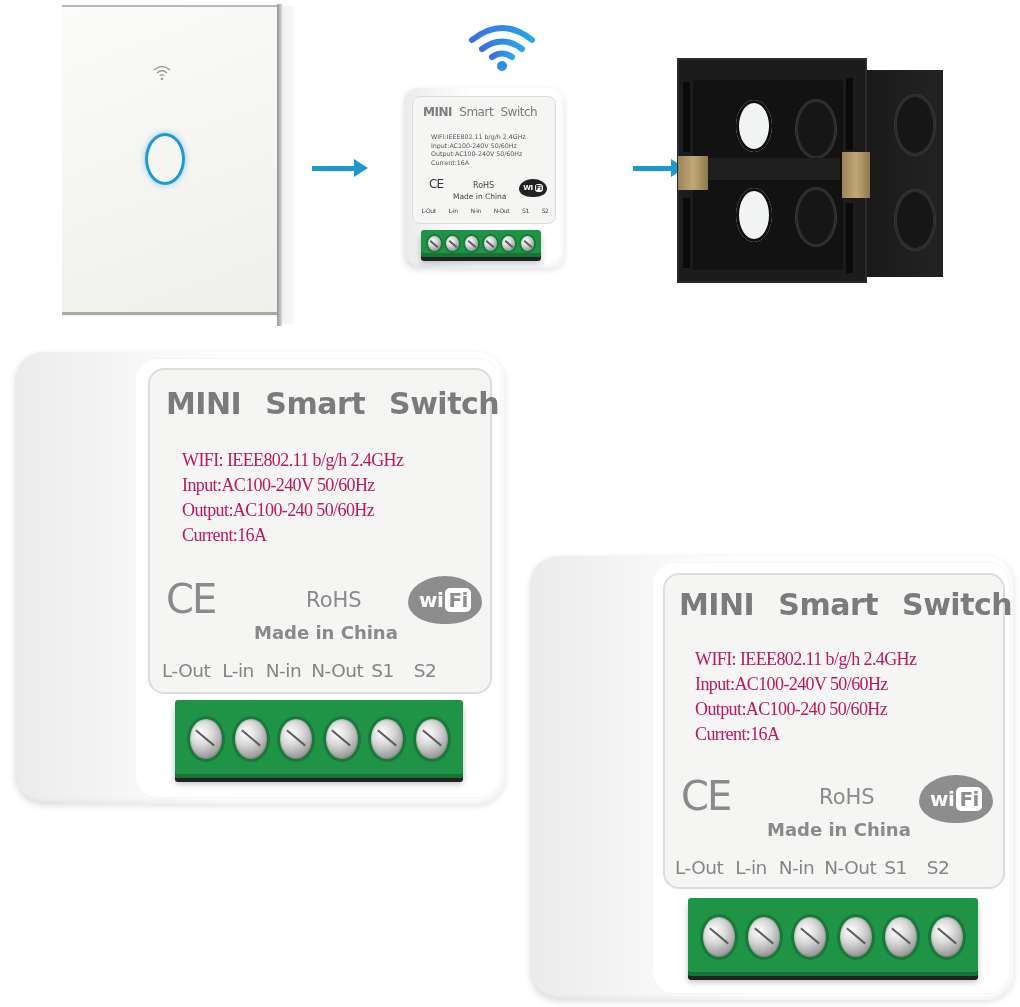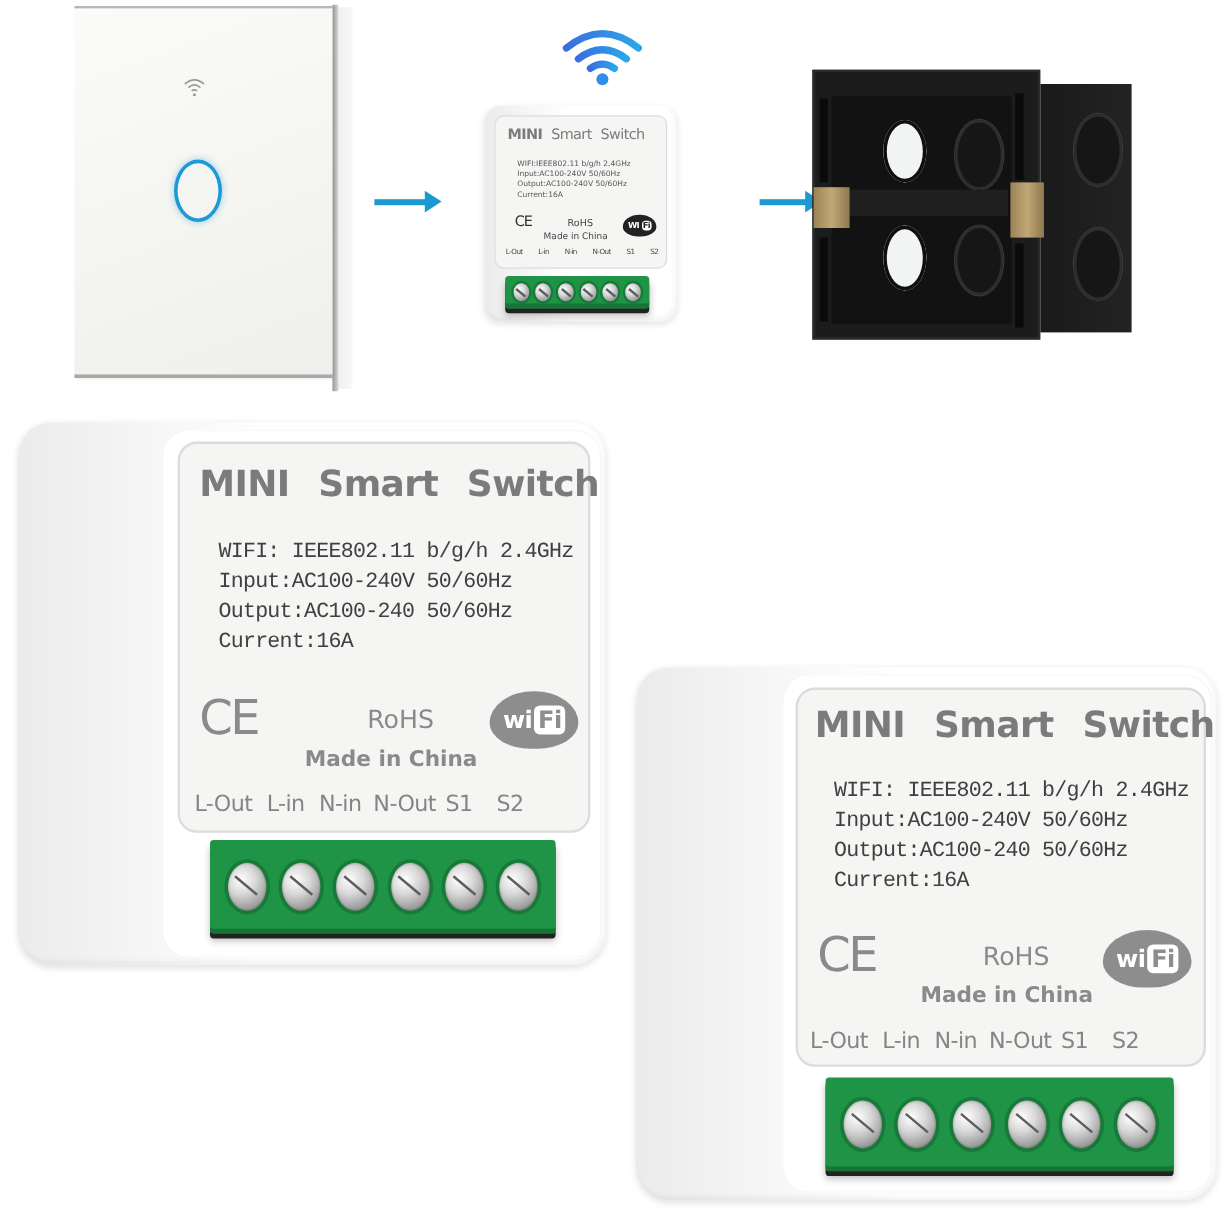--- a/index.html
+++ b/index.html
@@ -54,21 +54,21 @@
   .label-panel {
     background: #f5f5f4; border: 2px solid #dcdcdc; border-radius: 16px;
     color: #7d7d7d; box-sizing: border-box;
   }
   .lbl-title {
     font-family: "DejaVu Sans", sans-serif; font-weight: bold; color: #7b7b7b;
     white-space: nowrap; letter-spacing: -0.5px;
   }
   .lbl-title span { display:inline-block; }
   .spec-line {
-    font-family: Liberation Mono, monospace; color: #404040; white-space: nowrap;
+    font-family: Liberation Serif, serif; color: #be185d; white-space: nowrap;
     letter-spacing: -0.6px;
   }
   .ce-mark {
     font-family: "DejaVu Sans", sans-serif; color: #8a8a8a; font-weight: normal;
     letter-spacing: -2px;
   }
   .rohs, .made-in { color: #8a8a8a; white-space: nowrap; }
   .made-in { font-weight: bold; }
   .wifi-cloud {
     background: #8d8d8d; border-radius: 50% 50% 46% 46% / 55% 55% 45% 45%;

